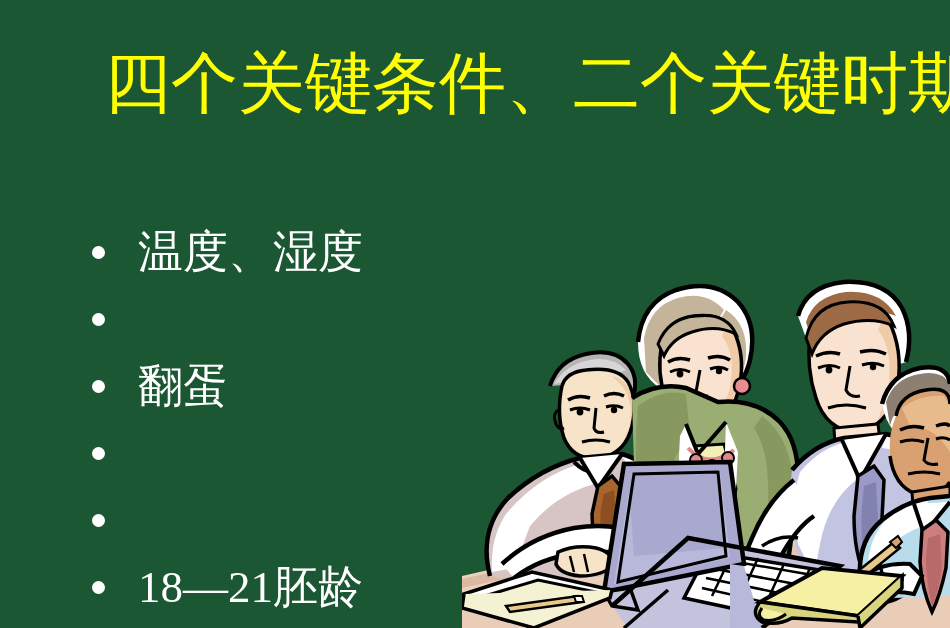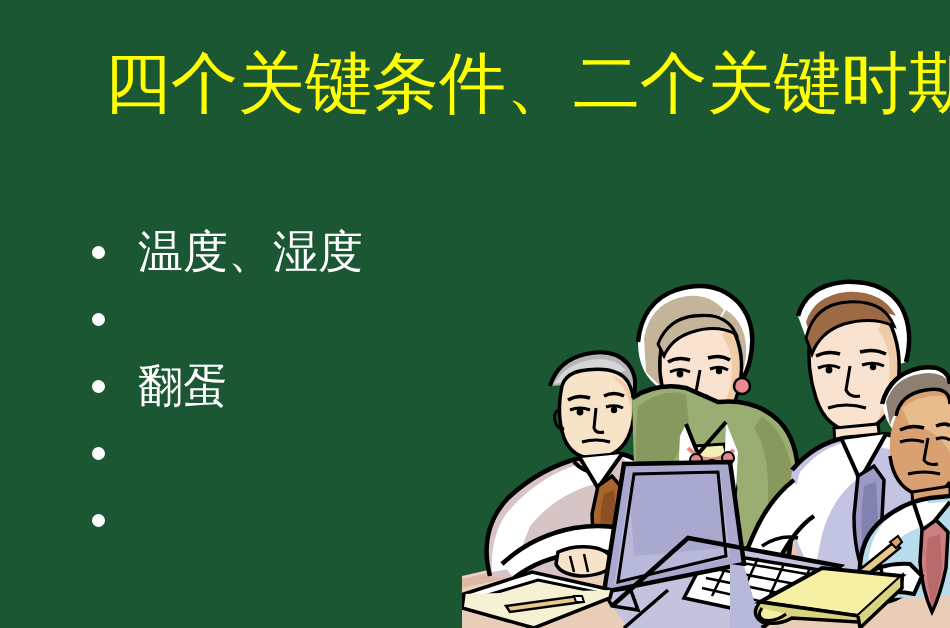--- a/index.html
+++ b/index.html
@@ -90,20 +90,24 @@
     <li>
       <span class="dot"></span>
       <span>翻蛋</span>
     </li>
     <li>
       <span class="dot"></span>
     </li>
     <li>
       <span class="dot"></span>
     </li>
+    <li>
+      <span class="dot"></span>
+      <span>18—21胚龄</span>
+    </li>
   </ul>
 
   <div id="clipart">
     <svg viewBox="0 0 488 352" xmlns="http://www.w3.org/2000/svg">
 
       <g>
         <path d="M0 300 L140 268 L488 262 L488 352 L0 352 Z" fill="#ecd2bd"></path>
         <path d="M150 272 L488 266 L488 300 L300 306 Z" fill="#e0bda6" opacity="0.55"></path>
         <path d="M0 303 L140 271 L150 282 L0 316 Z" fill="#dbb9a3"></path>
         <path d="M0 312 L150 280 L488 296 L488 352 L0 352 Z" fill="#ecd2bd"></path>

